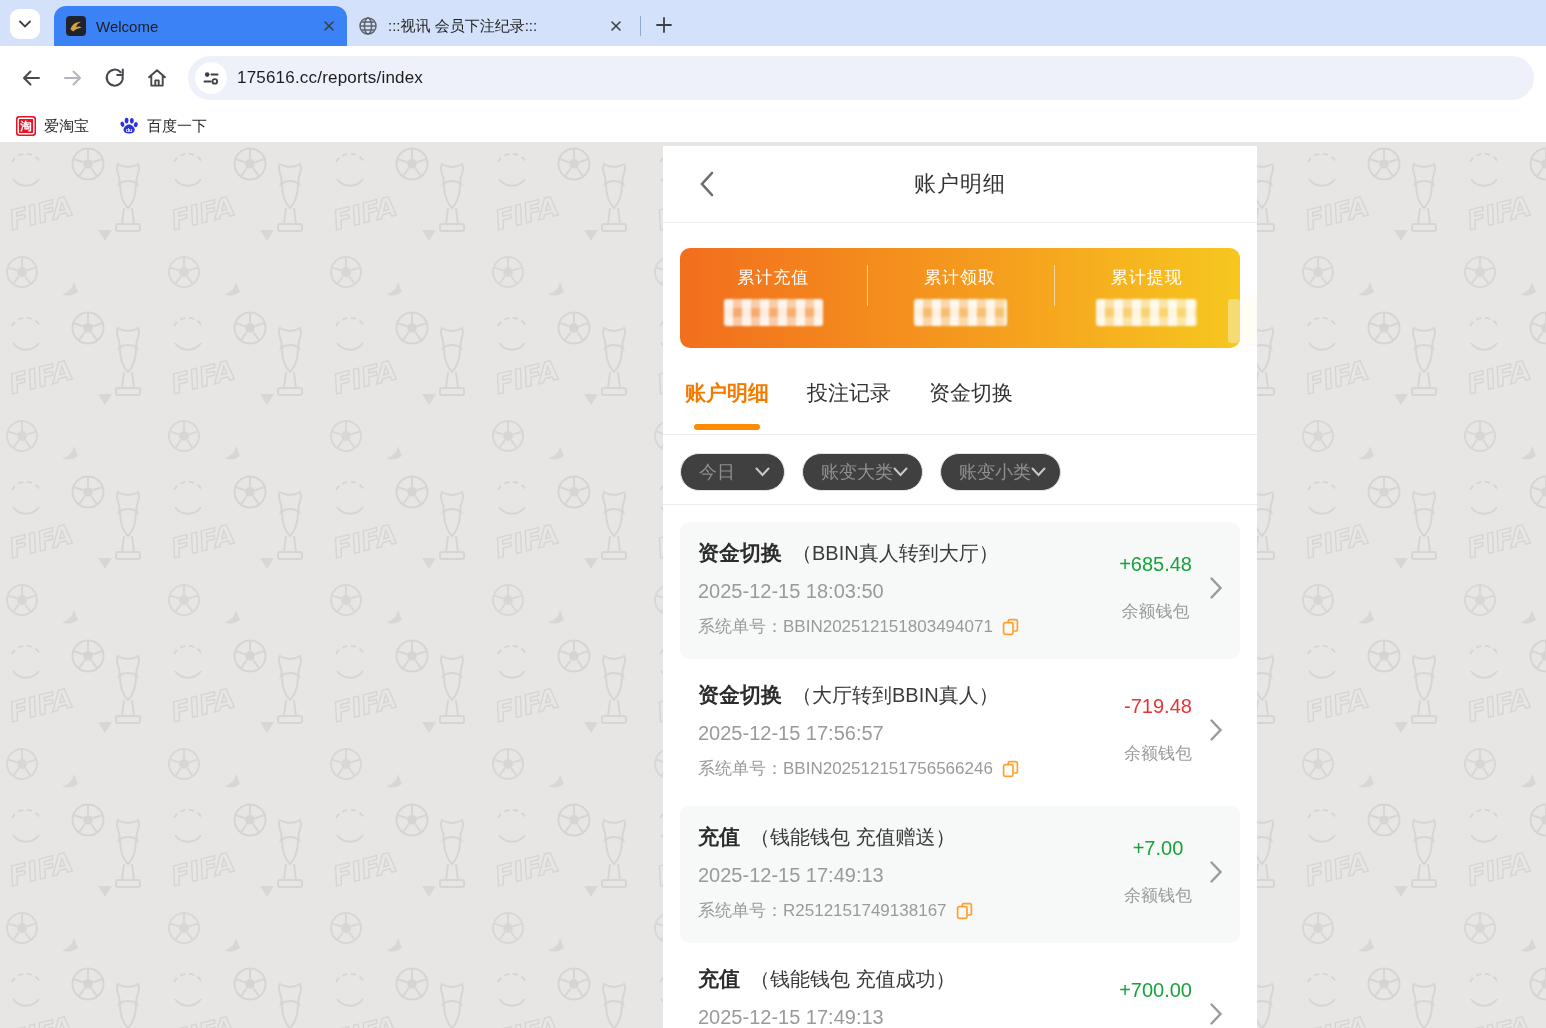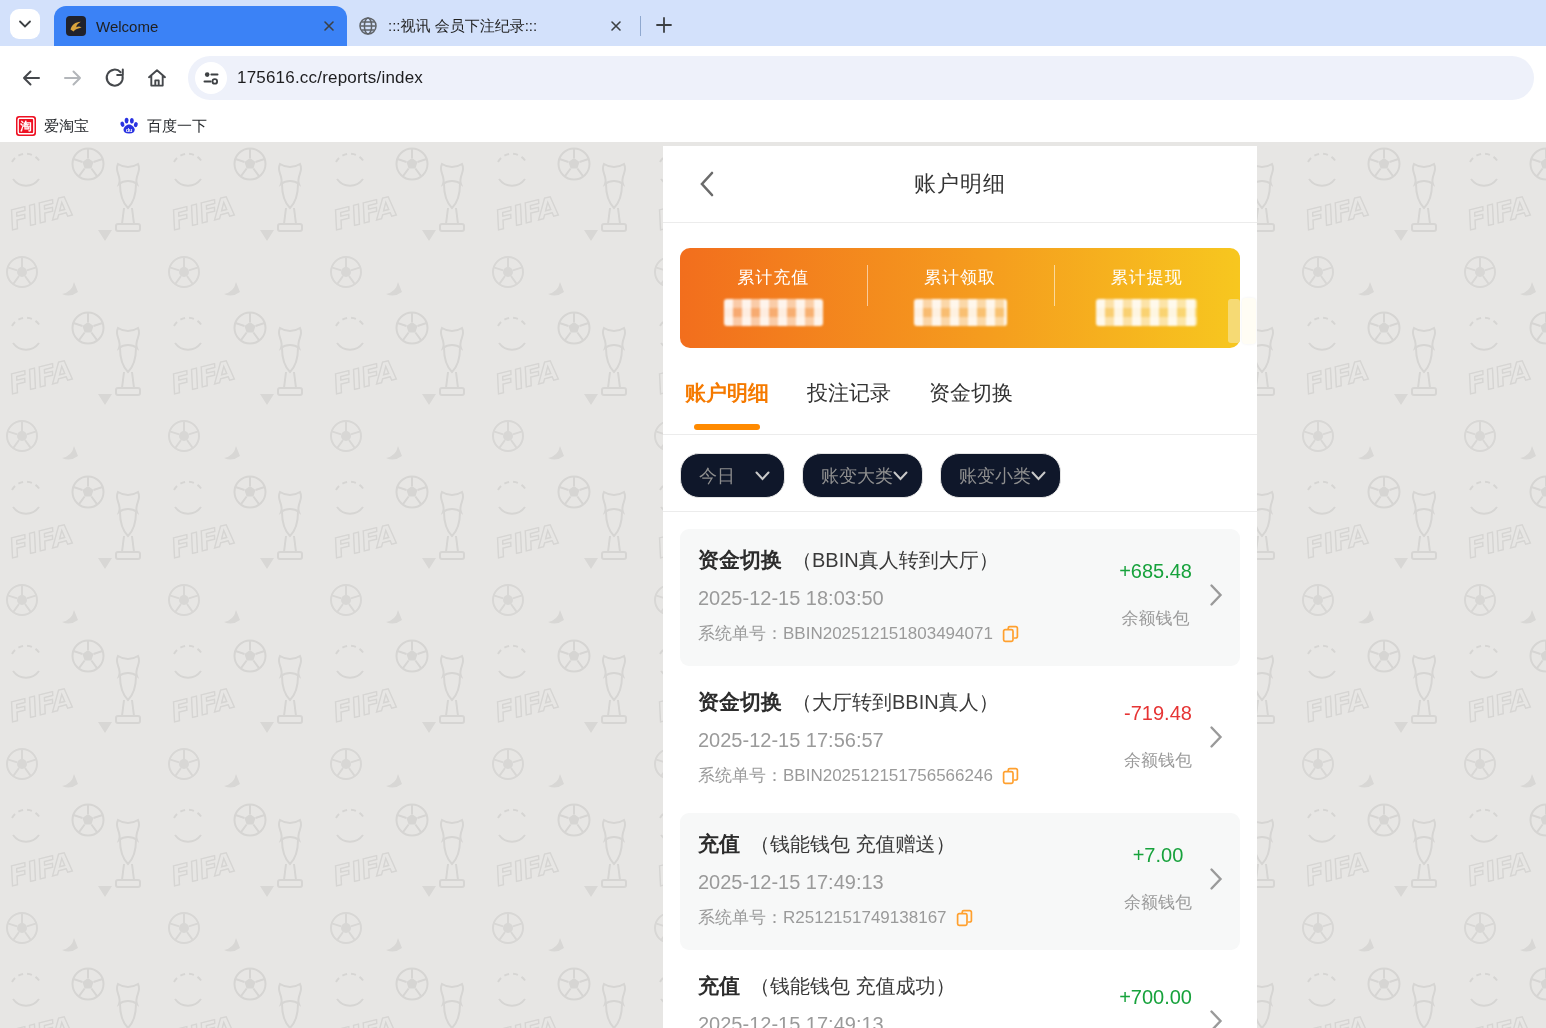--- a/index.html
+++ b/index.html
@@ -53,22 +53,22 @@
   .float-pill { position:absolute; right:-18px; top:50px; width:30px; height:46px; display:flex; }
   .float-pill .s1 { width:12px; height:44px; margin-top:1px; background:#f6da74; border-radius:3px; }
   .float-pill .s2 { width:14px; height:46px; margin-left:2px; background:#fffdf4; border-radius:4px; box-shadow:0 0 3px rgba(0,0,0,.06); }
 
   .tabs-row { position:relative; margin-top:27px; padding:0 22px; display:flex; gap:38px; border-bottom:1px solid #ececec; height:60px; }
   .ptab { position:relative; font-size:21px; color:#333; padding-top:4px; cursor:pointer; }
   .ptab.active { color:#f57a00; font-weight:bold; }
   .ptab.active .under { position:absolute; left:50%; transform:translateX(-50%); bottom:4px; width:66px; height:6px; border-radius:3px; background:#ff8a00; }
 
   .filters-row { padding:18px 17px 13px; display:flex; gap:17px; }
-  .fpill { display:flex; align-items:center; justify-content:space-between; height:45px; border:1px solid #e4e4e4;
-    border-radius:19px; padding:0 14px 0 18px; font-size:18px; color:#8f8f8f; background:#0f172a; cursor:pointer; }
+  .fpill { display:flex; align-items:center; justify-content:space-between; height:38px; border:1px solid #e4e4e4;
+    border-radius:19px; padding:0 14px 0 18px; font-size:18px; color:#8f8f8f; background:#404040; cursor:pointer; }
   .fpill:nth-child(1){ min-width:105px; } .fpill:nth-child(2){ min-width:119px; } .fpill:nth-child(3){ min-width:119px; }
   .filters-sep { height:1px; background:#ececec; }
 
   .tx-list { padding:17px 17px 0; }
   .tx-card { position:relative; height:137px; border-radius:9px; margin-bottom:5px; padding:17px 18px; }
   .tx-card:nth-child(odd) { background:#f7f8f8; }
   .tx-card:nth-child(even) { background:#fff; }
   .tx-titleline { display:flex; align-items:baseline; gap:10px; }
   .tx-type { font-size:21px; font-weight:bold; color:#2c2c2c; }
   .tx-subtitle { font-size:20px; color:#3a3a3a; }

